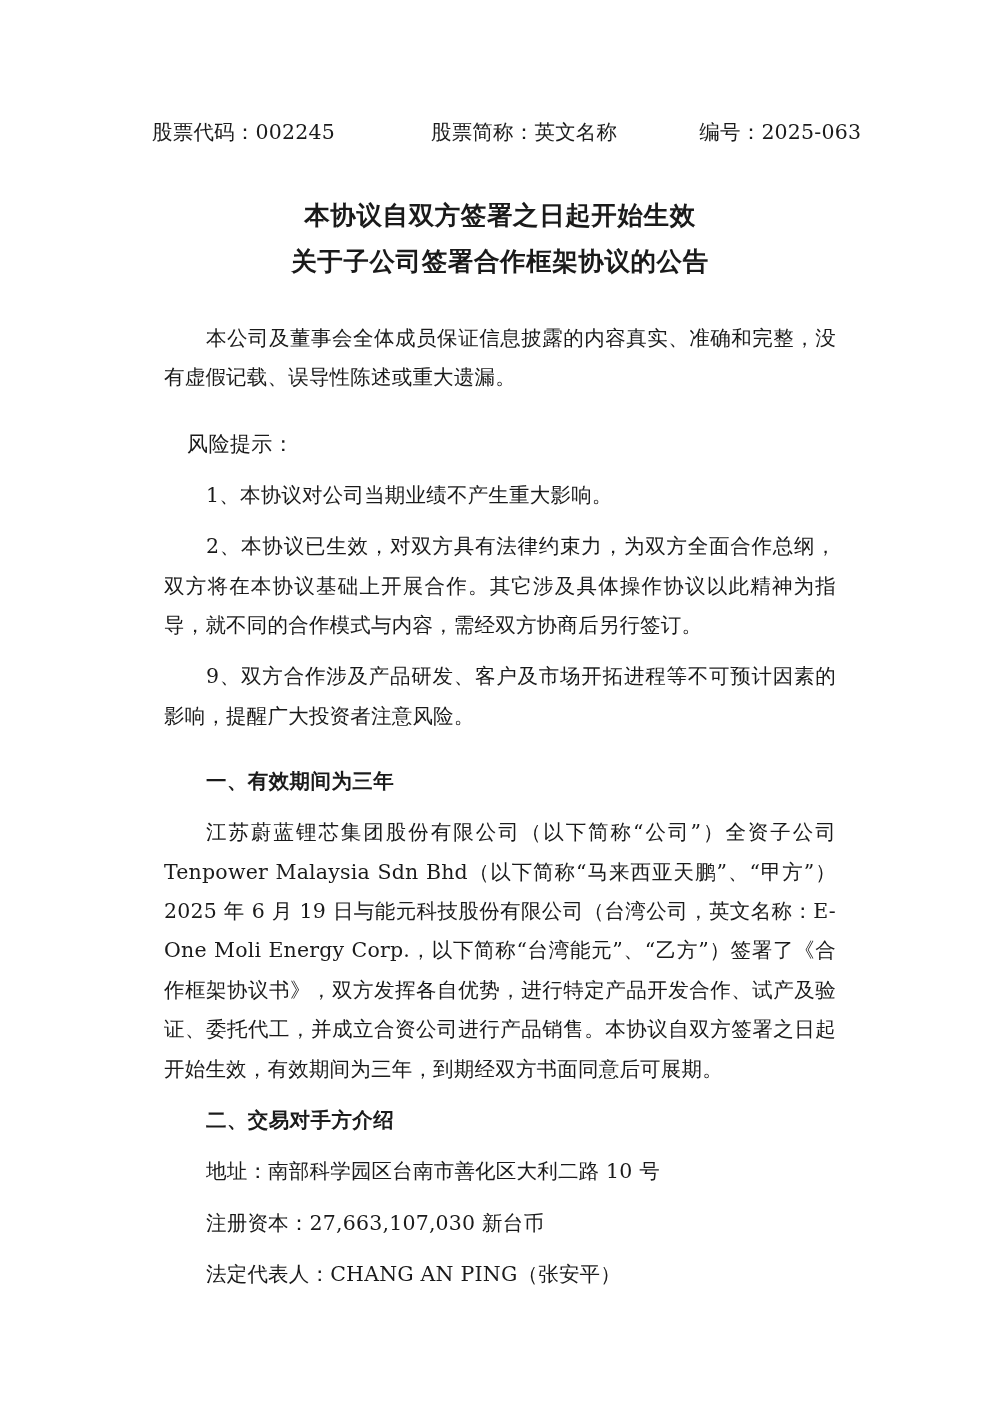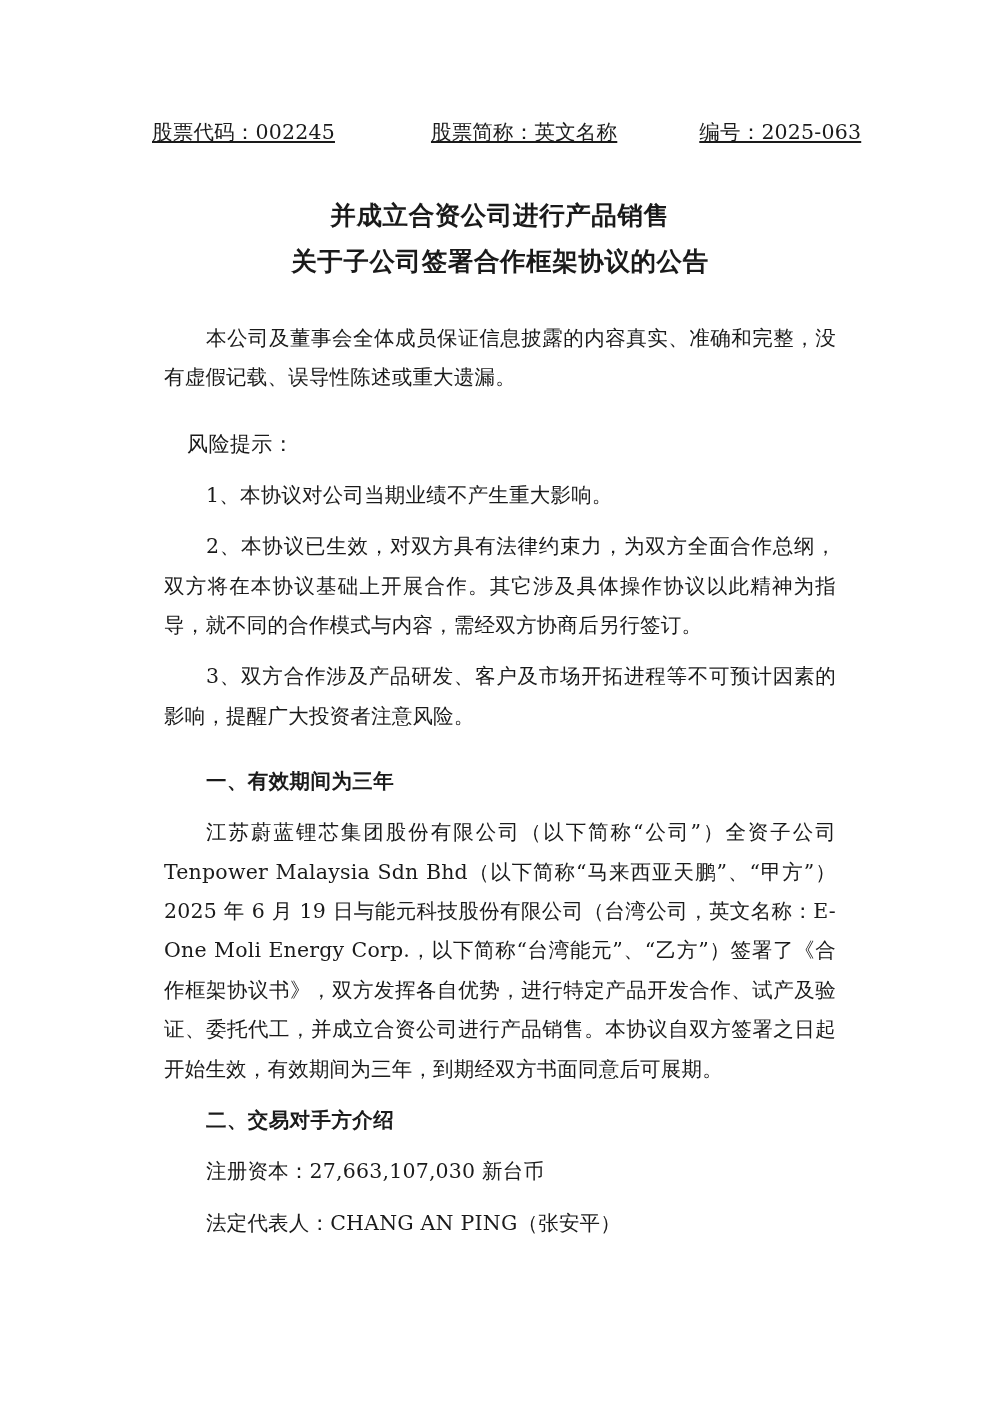--- a/index.html
+++ b/index.html
@@ -21,21 +21,20 @@
     box-sizing: border-box;
     padding: 118px 152px 0 152px;
   }
   
   .doc-header {
     display: flex;
     align-items: baseline;
     font-size: 20.5px;
     letter-spacing: 0.2px;
     margin-bottom: 46px;
-    text-decoration: underline;
   }
   .doc-header .hdr-item {
     white-space: nowrap;
   }
   .doc-header .hdr-code { margin-right: 96px; }
   .doc-header .hdr-abbr { margin-right: 82px; }
 
   .title-block {
     text-align: center;
     font-weight: bold;
@@ -76,37 +75,38 @@
 
 <div class="page">
 
   <div class="doc-header">
     <span class="hdr-item hdr-code">股票代码：002245</span>
     <span class="hdr-item hdr-abbr">股票简称：英文名称</span>
     <span class="hdr-item hdr-num">编号：2025-063</span>
   </div>
 
   <div class="title-block">
-    <span class="title-line">并成立合资公司进行产品销售</span>
+    <span class="title-line">本协议自双方签署之日起开始生效</span>
     <span class="title-line">关于子公司签署合作框架协议的公告</span>
   </div>
 
   <p class="indent">本公司及董事会全体成员保证信息披露的内容真实、准确和完整，没有虚假记载、误导性陈述或重大遗漏。</p>
 
   <div class="block-gap">
     <p class="risk-head">风险提示：</p>
     <p class="indent">1、本协议对公司当期业绩不产生重大影响。</p>
     <p class="indent">2、本协议已生效，对双方具有法律约束力，为双方全面合作总纲，双方将在本协议基础上开展合作。其它涉及具体操作协议以此精神为指导，就不同的合作模式与内容，需经双方协商后另行签订。</p>
-    <p class="indent">3、双方合作涉及产品研发、客户及市场开拓进程等不可预计因素的影响，提醒广大投资者注意风险。</p>
+    <p class="indent">9、双方合作涉及产品研发、客户及市场开拓进程等不可预计因素的影响，提醒广大投资者注意风险。</p>
   </div>
 
   <div class="block-gap">
     <p class="section-head">一、有效期间为三年</p>
     <p class="indent">江苏蔚蓝锂芯集团股份有限公司（以下简称“公司”）全资子公司 Tenpower Malaysia Sdn Bhd（以下简称“马来西亚天鹏”、“甲方”）2025 年 6 月 19 日与能元科技股份有限公司（台湾公司，英文名称：E-One Moli Energy Corp.，以下简称“台湾能元”、“乙方”）签署了《合作框架协议书》，双方发挥各自优势，进行特定产品开发合作、试产及验证、委托代工，并成立合资公司进行产品销售。本协议自双方签署之日起开始生效，有效期间为三年，到期经双方书面同意后可展期。</p>
   </div>
 
   <div>
     <p class="section-head">二、交易对手方介绍</p>
+    <p class="indent">地址：南部科学园区台南市善化区大利二路 10 号</p>
     <p class="indent">注册资本：27,663,107,030 新台币</p>
     <p class="indent">法定代表人：CHANG AN PING（张安平）</p>
   </div>
 
 </div>
 
 </body></html>

